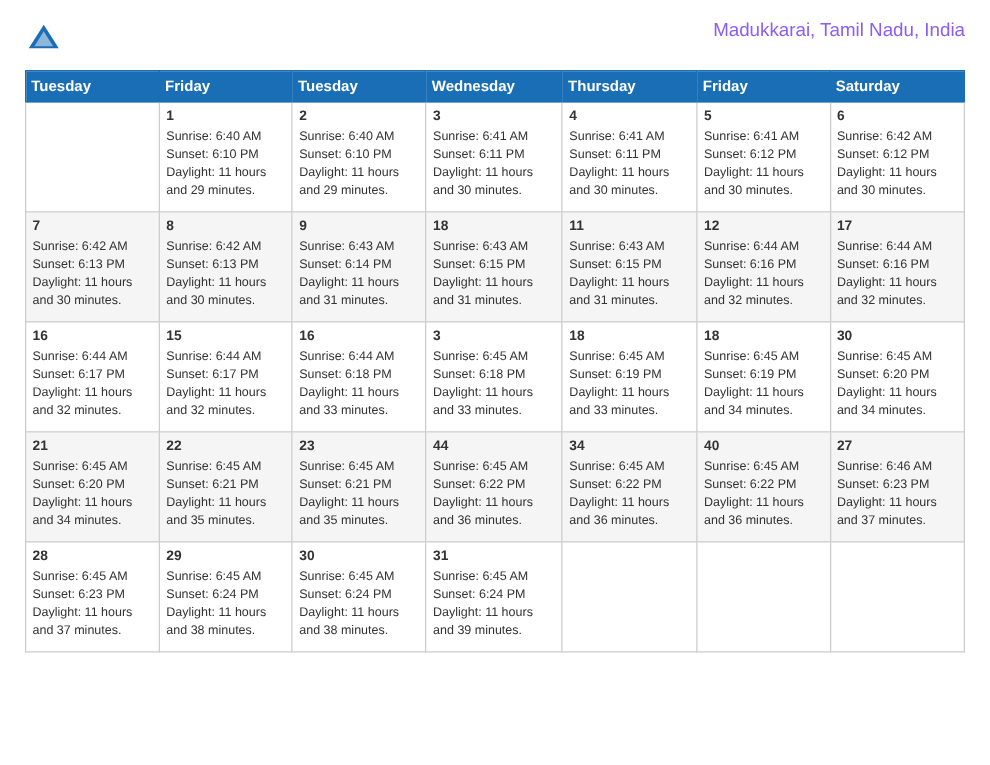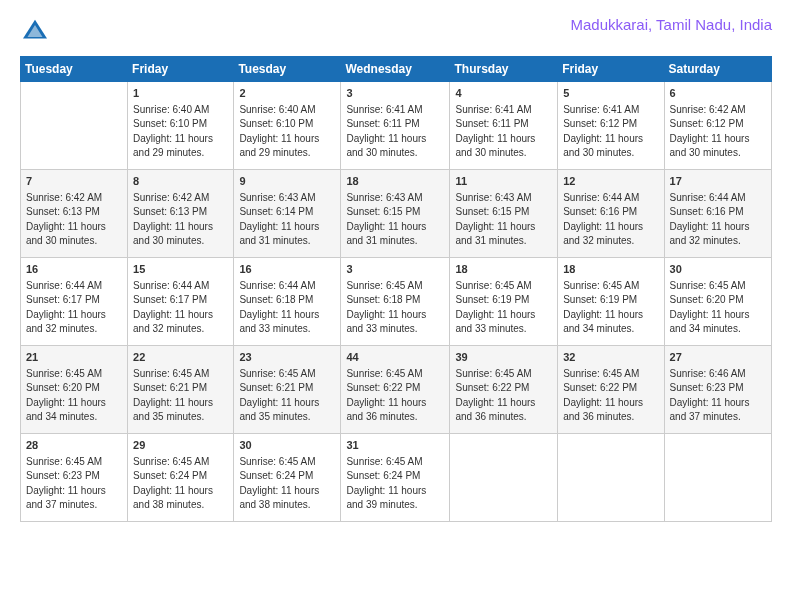--- a/index.html
+++ b/index.html
@@ -268,27 +268,27 @@
             <span style="display: block;">Sunset: 6:21 PM</span>
             <span style="display: block;">Daylight: 11 hours and 35 minutes.</span>
           </td>
           <td>
             <span class="day-num">44</span>
             <span style="display: block;">Sunrise: 6:45 AM</span>
             <span style="display: block;">Sunset: 6:22 PM</span>
             <span style="display: block;">Daylight: 11 hours and 36 minutes.</span>
           </td>
           <td>
-            <span class="day-num">39</span>
+            <span class="day-num">34</span>
             <span style="display: block;">Sunrise: 6:45 AM</span>
             <span style="display: block;">Sunset: 6:22 PM</span>
             <span style="display: block;">Daylight: 11 hours and 36 minutes.</span>
           </td>
           <td>
-            <span class="day-num">32</span>
+            <span class="day-num">40</span>
             <span style="display: block;">Sunrise: 6:45 AM</span>
             <span style="display: block;">Sunset: 6:22 PM</span>
             <span style="display: block;">Daylight: 11 hours and 36 minutes.</span>
           </td>
           <td>
             <span class="day-num">27</span>
             <span style="display: block;">Sunrise: 6:46 AM</span>
             <span style="display: block;">Sunset: 6:23 PM</span>
             <span style="display: block;">Daylight: 11 hours and 37 minutes.</span>
           </td>

